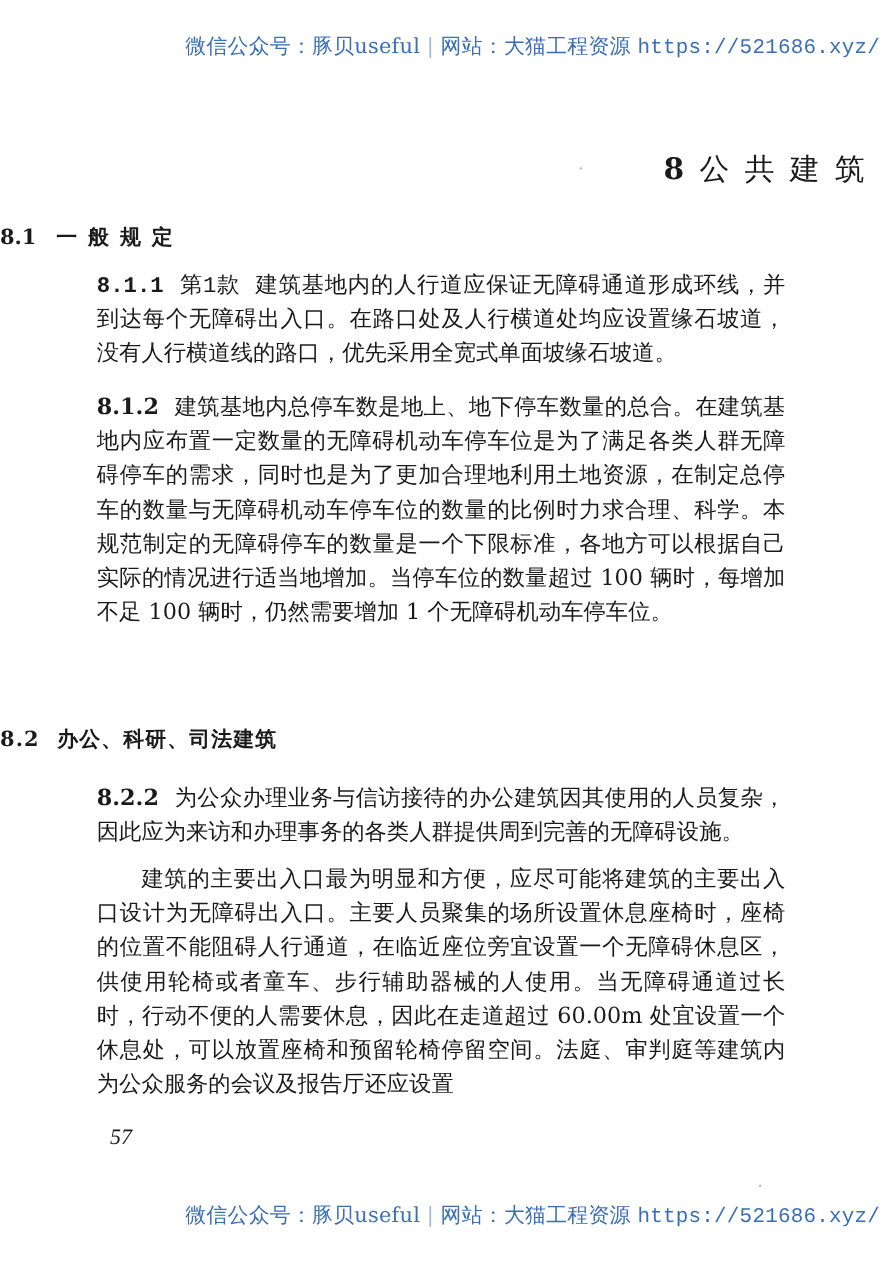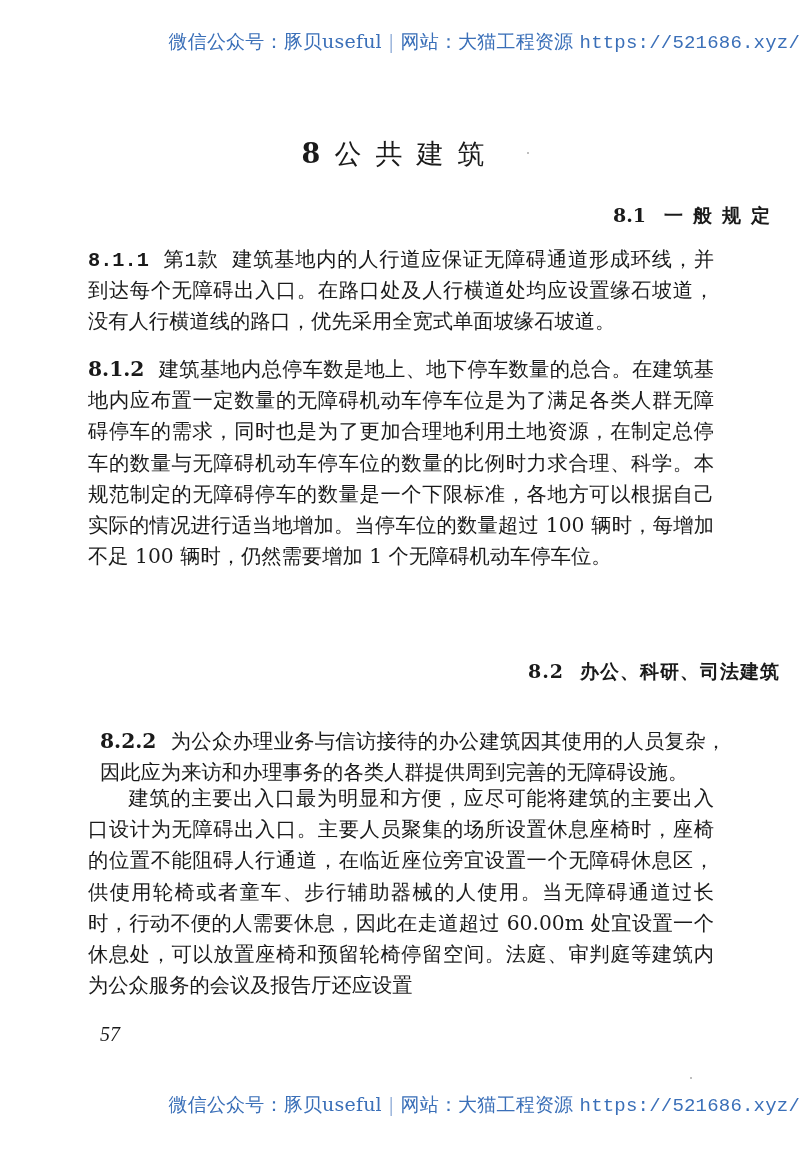--- a/index.html
+++ b/index.html
@@ -13,44 +13,44 @@
     color: #3a6fb8; font-size: 19px; letter-spacing: 0.2px;
     font-family: "DejaVu Serif", "Liberation Serif", serif;
     white-space: nowrap;
   }
   .watermark .sep { color: #9db6dc; margin: 0 6px; }
   .watermark .url { font-family: "Liberation Mono", "DejaVu Sans Mono", monospace; font-size: 19px; }
   .wm-top { top: 29px; }
   .wm-bottom { top: 1092px; }
 
   .chapter-title {
-    position: absolute; top: 136px; left: 0; width: 800px; text-align: center;
+    position: absolute; top: 136px; left: 0; width: 800px; text-align: right;
     font-size: 27px; letter-spacing: 14px; font-weight: normal;
   }
   .chapter-title .num { font-weight: bold; margin-right: 14px; letter-spacing: 0; }
 
   .section-title {
-    position: absolute; left: 0; width: 780px; text-align: right;
+    position: absolute; left: 0; width: 780px; text-align: left;
     font-size: 19px; font-weight: bold;
   }
   .s81 { top: 203px; letter-spacing: 10px; }
   .s81 .num { letter-spacing: 0; margin-right: 18px; }
   .s82 { top: 648px; letter-spacing: 1px; margin-top: 11px; }
   .s82 .num { margin-right: 16px; }
 
   .block {
     position: absolute; left: 88px; width: 626px;
     font-size: 20.3px; line-height: 31.2px; text-align: justify;
     text-align-last: left;
   }
   .block .clause { font-weight: bold; margin-right: 14px; }
   .block .kuan { margin-right: 14px; }
   .b811 { top: 245px; font-family: Liberation Mono, monospace; }
   .b812 { top: 354px; }
-  .b822 { top: 726px; margin-left: 12px; }
+  .b822 { top: 710px; }
   .bpara { top: 783px; text-indent: 2em; }
 
   .page-number {
     position: absolute; top: 1023px; left: 100px;
     font-size: 20px; font-style: italic;
     font-family: "Liberation Serif", "DejaVu Serif", serif;
   }
   .speck { position: absolute; width: 2px; height: 2px; background: #aaa; border-radius: 1px; }
 </style>
 </head>

